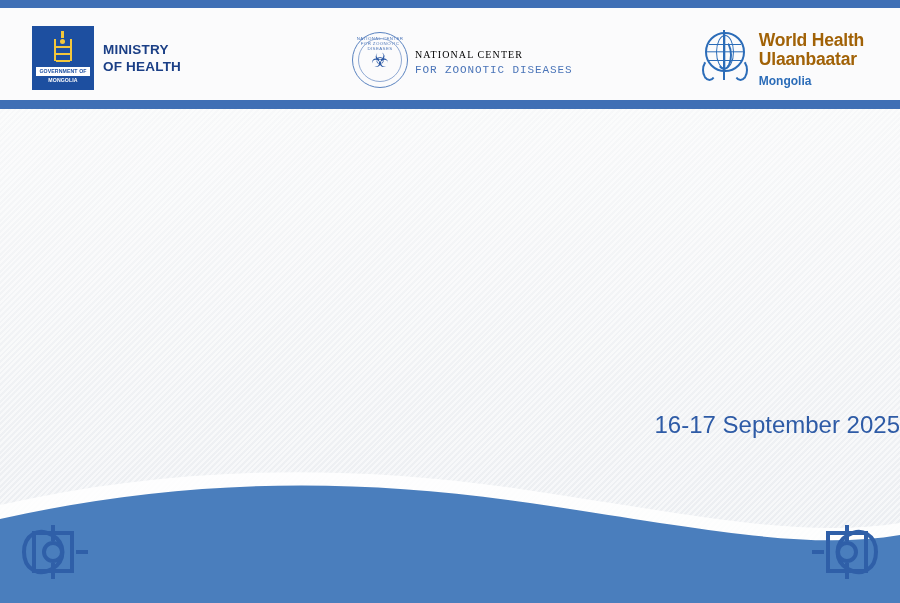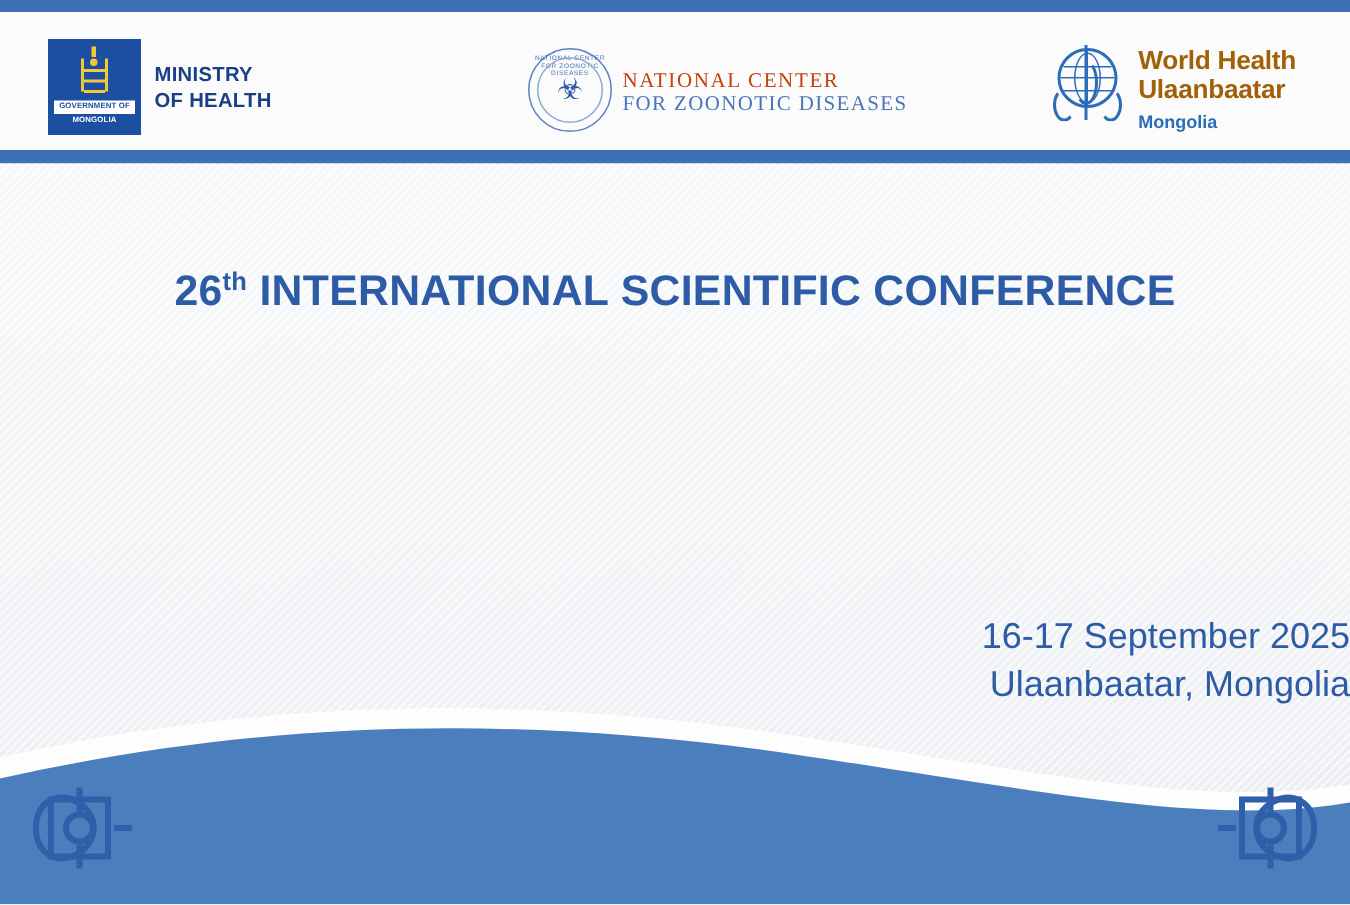--- a/index.html
+++ b/index.html
@@ -174,30 +174,30 @@
     position: absolute;
     left: 0;
     top: 3px;
     width: 100%;
     text-align: center;
     font-size: 4.4px;
     color: #4a74b8;
     letter-spacing: 0.4px;
   }
   .ncz-name {
-    color: #c2410c;
+    color: #000000;
     font-family: "Liberation Serif", serif;
-    font-size: 14px;
+    font-size: 10px;
     letter-spacing: 1.1px;
     line-height: 19px;
   }
   .ncz-sub {
     color: #4a74b8;
-    font-family: Liberation Serif, serif;
-    font-size: 14px;
+    font-family: Liberation Mono, monospace;
+    font-size: 11px;
     letter-spacing: 0.9px;
     line-height: 12px;
   }
 
   .logo-who {
     position: absolute;
     right: 36px;
     top: 20px;
     display: flex;
     align-items: flex-start;
@@ -455,26 +455,24 @@
         <div class="who-country">Mongolia</div>
       </div>
     </div>
   </div>
 
   <div class="header-rule"></div>
 
   <div class="body-area">
 
     <div class="title-block">
-      <div class="conf-line"><span>26</span><sup>th</sup><span> INTERNATIONAL SCIENTIFIC CONFERENCE</span></div>
     </div>
 
     <div class="meta-block">
       <div class="meta-line">16-17 September 2025</div>
-      <div class="meta-line">Ulaanbaatar, Mongolia</div>
     </div>
   </div>
 
   <svg class="wave" viewBox="0 0 900 150" preserveAspectRatio="none">
     <path d="M0,52 C160,16 330,8 520,36 C690,61 800,86 900,70 L900,150 L0,150 Z" fill="#ffffff" opacity="0.85"></path>
     <path d="M0,66 C170,28 340,22 530,50 C700,75 805,98 900,82 L900,150 L0,150 Z" fill="#4a7ebd"></path>
   </svg>
 
   <svg class="knot knot-left" viewBox="0 0 78 62">
     <g fill="none" stroke="#2f5fa8" stroke-width="4">

